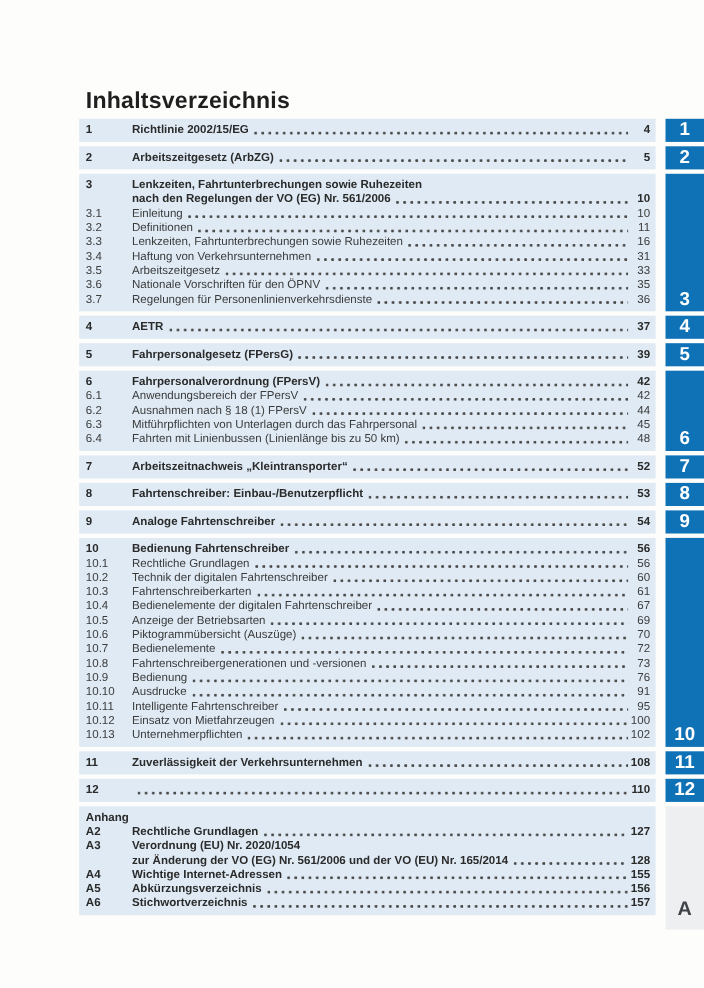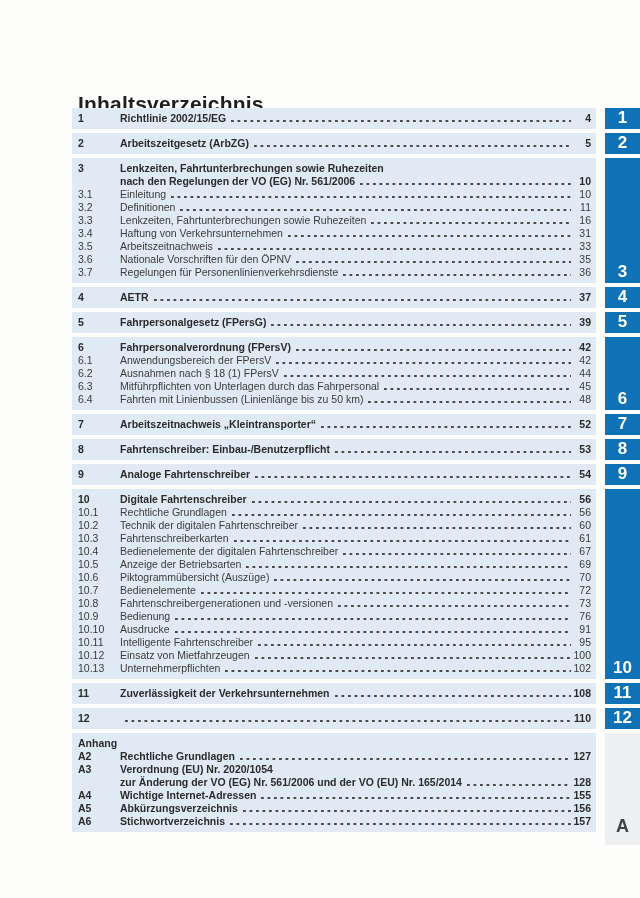--- a/index.html
+++ b/index.html
@@ -4,21 +4,21 @@
 <style>
   html,body { margin:0; padding:0; }
   .page {
     position: relative;
     width: 640px; height: 898px;
     background: #fdfdfb;
     font-family: "Liberation Sans", sans-serif;
     overflow: hidden;
   }
   .title {
-    position: absolute; left: 78px; top: 92px;
+    position: absolute; left: 78px; top: 80px;
     font-size: 21px; font-weight: bold; color: #1f1f1f;
     letter-spacing: 0.2px;
   }
   .content {
     position: absolute; left: 72px; top: 108px; width: 524px;
     display: flex; flex-direction: column; gap: 4px;
   }
   .band {
     background: #dfeaf4;
     padding: 4px 5px 4px 6px;
@@ -108,21 +108,21 @@
           <span class="pg">16</span>
         </div>
         <div class="row">
           <span class="num">3.4</span>
           <span class="t">Haftung von Verkehrsunternehmen</span>
           <span class="leader"></span>
           <span class="pg">31</span>
         </div>
         <div class="row">
           <span class="num">3.5</span>
-          <span class="t">Arbeitszeitnachweis</span>
+          <span class="t">Arbeitszeitgesetz</span>
           <span class="leader"></span>
           <span class="pg">33</span>
         </div>
         <div class="row">
           <span class="num">3.6</span>
           <span class="t">Nationale Vorschriften für den ÖPNV</span>
           <span class="leader"></span>
           <span class="pg">35</span>
         </div>
         <div class="row">
@@ -200,21 +200,21 @@
         <div class="row bold">
           <span class="num">9</span>
           <span class="t">Analoge Fahrtenschreiber</span>
           <span class="leader"></span>
           <span class="pg">54</span>
         </div>
       </div>
       <div class="band">
         <div class="row bold">
           <span class="num">10</span>
-          <span class="t">Digitale Fahrtenschreiber</span>
+          <span class="t">Bedienung Fahrtenschreiber</span>
           <span class="leader"></span>
           <span class="pg">56</span>
         </div>
         <div class="row">
           <span class="num">10.1</span>
           <span class="t">Rechtliche Grundlagen</span>
           <span class="leader"></span>
           <span class="pg">56</span>
         </div>
         <div class="row">

